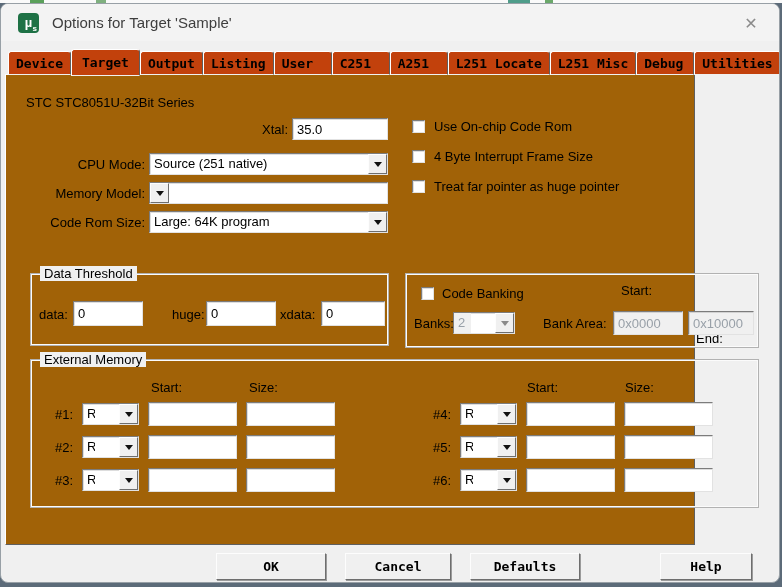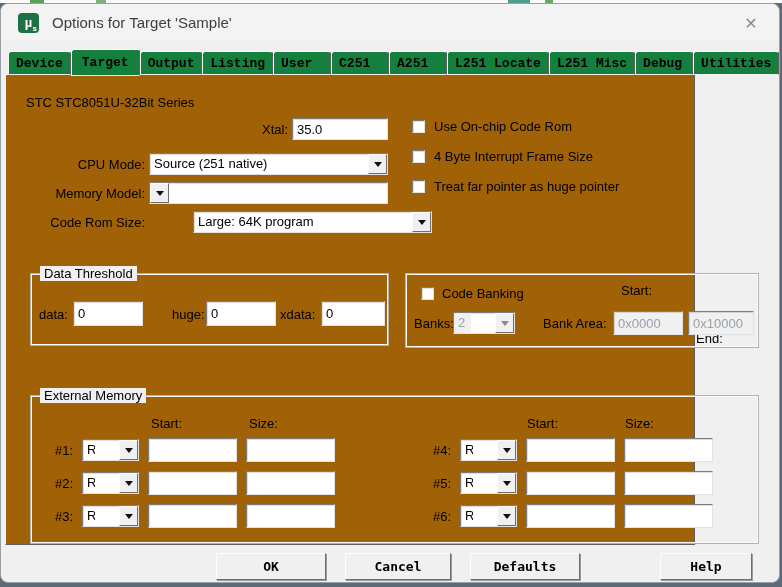--- a/index.html
+++ b/index.html
@@ -33,23 +33,23 @@
   }
 
   
   .tabstrip {
     position:absolute; left:7px; top:44px; height:27px;
     display:flex; align-items:flex-end; z-index:3;
     font-family:"DejaVu Sans Mono", monospace; font-weight:700; font-size:13px;
   }
   .tab {
     height:24px; line-height:23px; padding:0 7px; min-width:58px;
-    background:#15803d; box-sizing:border-box; white-space:nowrap;
+    background:#c2410c; box-sizing:border-box; white-space:nowrap;
     border:1px solid; border-color:#fff #5f5f5f #f0f0f0 #fff;
-    border-top-left-radius:3px; border-top-right-radius:3px;font-family:Liberation Mono, monospace;
+    border-top-left-radius:3px; border-top-right-radius:3px;
   }
   .tab.active {
     height:27px; line-height:25px; position:relative; z-index:5;
     margin-bottom:-1px; padding:0 10px;
   }
 
   
   .panel {
     position:absolute; left:4px; top:70px; width:690px; height:471px;
     background:#a16207; box-sizing:border-box;
@@ -167,21 +167,21 @@
     </div>
 
     <div class="lbl r-lbl" style="left:0px;top:111px;width:139px;">Memory Model:</div>
     <div class="combo" style="left:143px;top:107px;width:239px;height:22px;">
       <span class="combo-btn">
           <span class="arrow"></span>
         </span>
     </div>
 
     <div class="lbl r-lbl" style="left:0px;top:140px;width:139px;">Code Rom Size:</div>
-    <div class="combo" style="left:143px;top:136px;width:239px;height:22px;margin-left:44px;">
+    <div class="combo" style="left:143px;top:136px;width:239px;height:22px;">
       <span class="combo-text">Large: 64K program</span>
       <span class="combo-btn">
           <span class="arrow"></span>
         </span>
     </div>
 
     <span class="checkbox" style="left:406px;top:45px;"></span>
     <div class="lbl" style="left:428px;top:44px;">Use On-chip Code Rom</div>
 
     <span class="checkbox" style="left:406px;top:75px;"></span>
@@ -211,21 +211,21 @@
         <span class="combo-text">2</span>
         <span class="combo-btn">
             <span class="arrow"></span>
           </span>
       </div>
       <div class="lbl" style="left:137px;top:42px;">Bank Area:</div>
       <input class="field dim" style="left: 207px; top: 37px; width: 70px; height: 24px;" disabled="" value="0x0000">
       <input class="field dim" style="left: 282px; top: 37px; width: 66px; height: 24px;" disabled="" value="0x10000">
     </div>
 
-    <div class="groupbox" style="left:24px;top:284px;width:727px;height:147px;margin-top:36px;">
+    <div class="groupbox" style="left:24px;top:284px;width:727px;height:147px;">
       <span class="group-title">External Memory</span>
 
       <div class="lbl" style="left:120px;top:20px;">Start:</div>
       <div class="lbl" style="left:218px;top:20px;">Size:</div>
       <div class="lbl" style="left:496px;top:20px;">Start:</div>
       <div class="lbl" style="left:594px;top:20px;">Size:</div>
 
       <div class="mem-grid" style="left:14px;top:42px;">
         <span class="num">#1:</span>
         <div class="combo">

